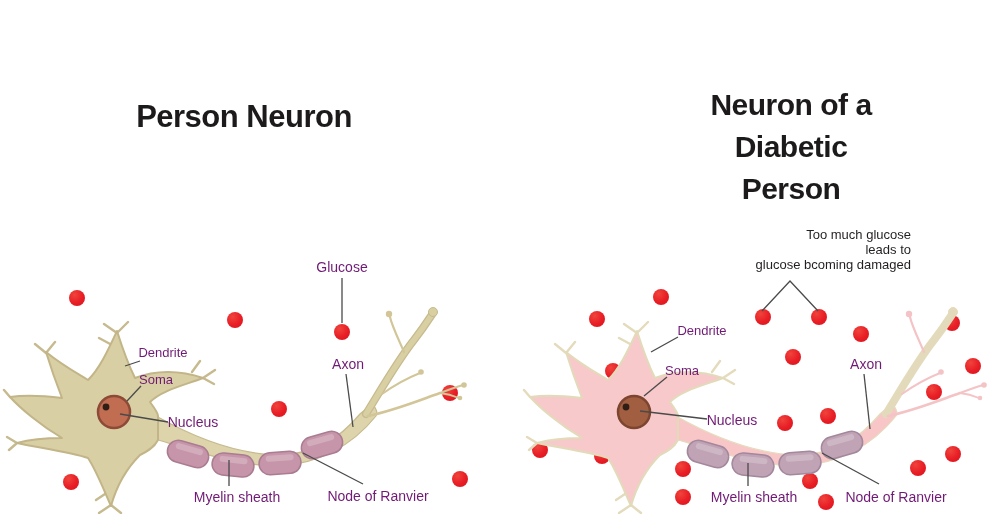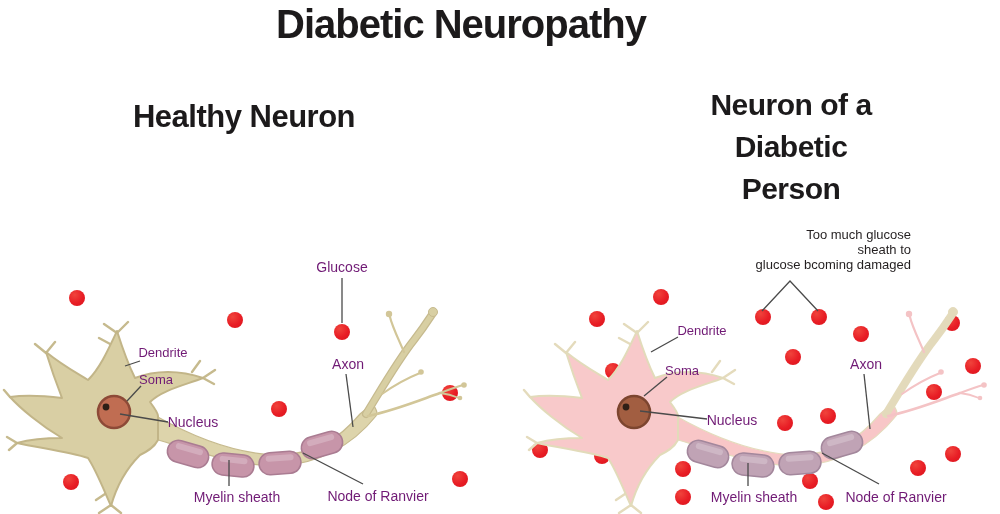--- a/index.html
+++ b/index.html
@@ -58,23 +58,22 @@
   .t-thin{stroke:var(--term2);stroke-linecap:round;fill:none;}
   .t-bulb1{fill:var(--term1);stroke:var(--twig);stroke-width:1;}
   .t-bulb2{fill:var(--term2);}
   .conn{stroke:#4a4a4a;stroke-width:1.3;fill:none;}
 </style>
 </head>
 <body>
 
 <div class="stage">
 
-  <div class="title">Diabetic Neuropathy</div>
-
-  <div class="h-left">Healthy Neuron</div>
+
+  <div class="h-left">Person Neuron</div>
 
   <div class="h-right">
     <div>Neuron of a</div>
     <div>Diabetic Person</div>
   </div>
 
   <div id="dots-layer">
       <div class="dot" style="left: 69px; top: 290px; background: radial-gradient(circle at 35% 30%, rgb(240, 68, 60) 0%, rgb(232, 29, 37) 55%, rgb(216, 20, 28) 100%);"></div>
       <div class="dot" style="left: 227px; top: 312px; background: radial-gradient(circle at 35% 30%, rgb(240, 68, 60) 0%, rgb(232, 29, 37) 55%, rgb(216, 20, 28) 100%);"></div>
       <div class="dot" style="left: 334px; top: 324px; background: radial-gradient(circle at 35% 30%, rgb(240, 68, 60) 0%, rgb(232, 29, 37) 55%, rgb(216, 20, 28) 100%);"></div>
@@ -182,21 +181,21 @@
       <line class="conn" x1="864" y1="374" x2="870" y2="429"></line>
       <line class="conn" x1="748" y1="463" x2="748" y2="486"></line>
       <line class="conn" x1="822" y1="453" x2="879" y2="484"></line>
 
       <polyline class="conn" points="762,311 790,281 818,311"></polyline>
     </g>
   </svg>
 
   <div class="annotation">
     <div>Too much glucose</div>
-    <div>sheath to</div>
+    <div>leads to</div>
     <div>glucose bcoming damaged</div>
   </div>
 
   <div class="lbl" style="left:342px;top:267px">Glucose</div>
   <div class="lbl" style="left:163px;top:352px;font-size:13px">Dendrite</div>
   <div class="lbl" style="left:156px;top:379px;font-size:13px">Soma</div>
   <div class="lbl" style="left:193px;top:422px">Nucleus</div>
   <div class="lbl" style="left:348px;top:364px">Axon</div>
   <div class="lbl" style="left:237px;top:497px">Myelin sheath</div>
   <div class="lbl" style="left:378px;top:496px">Node of Ranvier</div>

